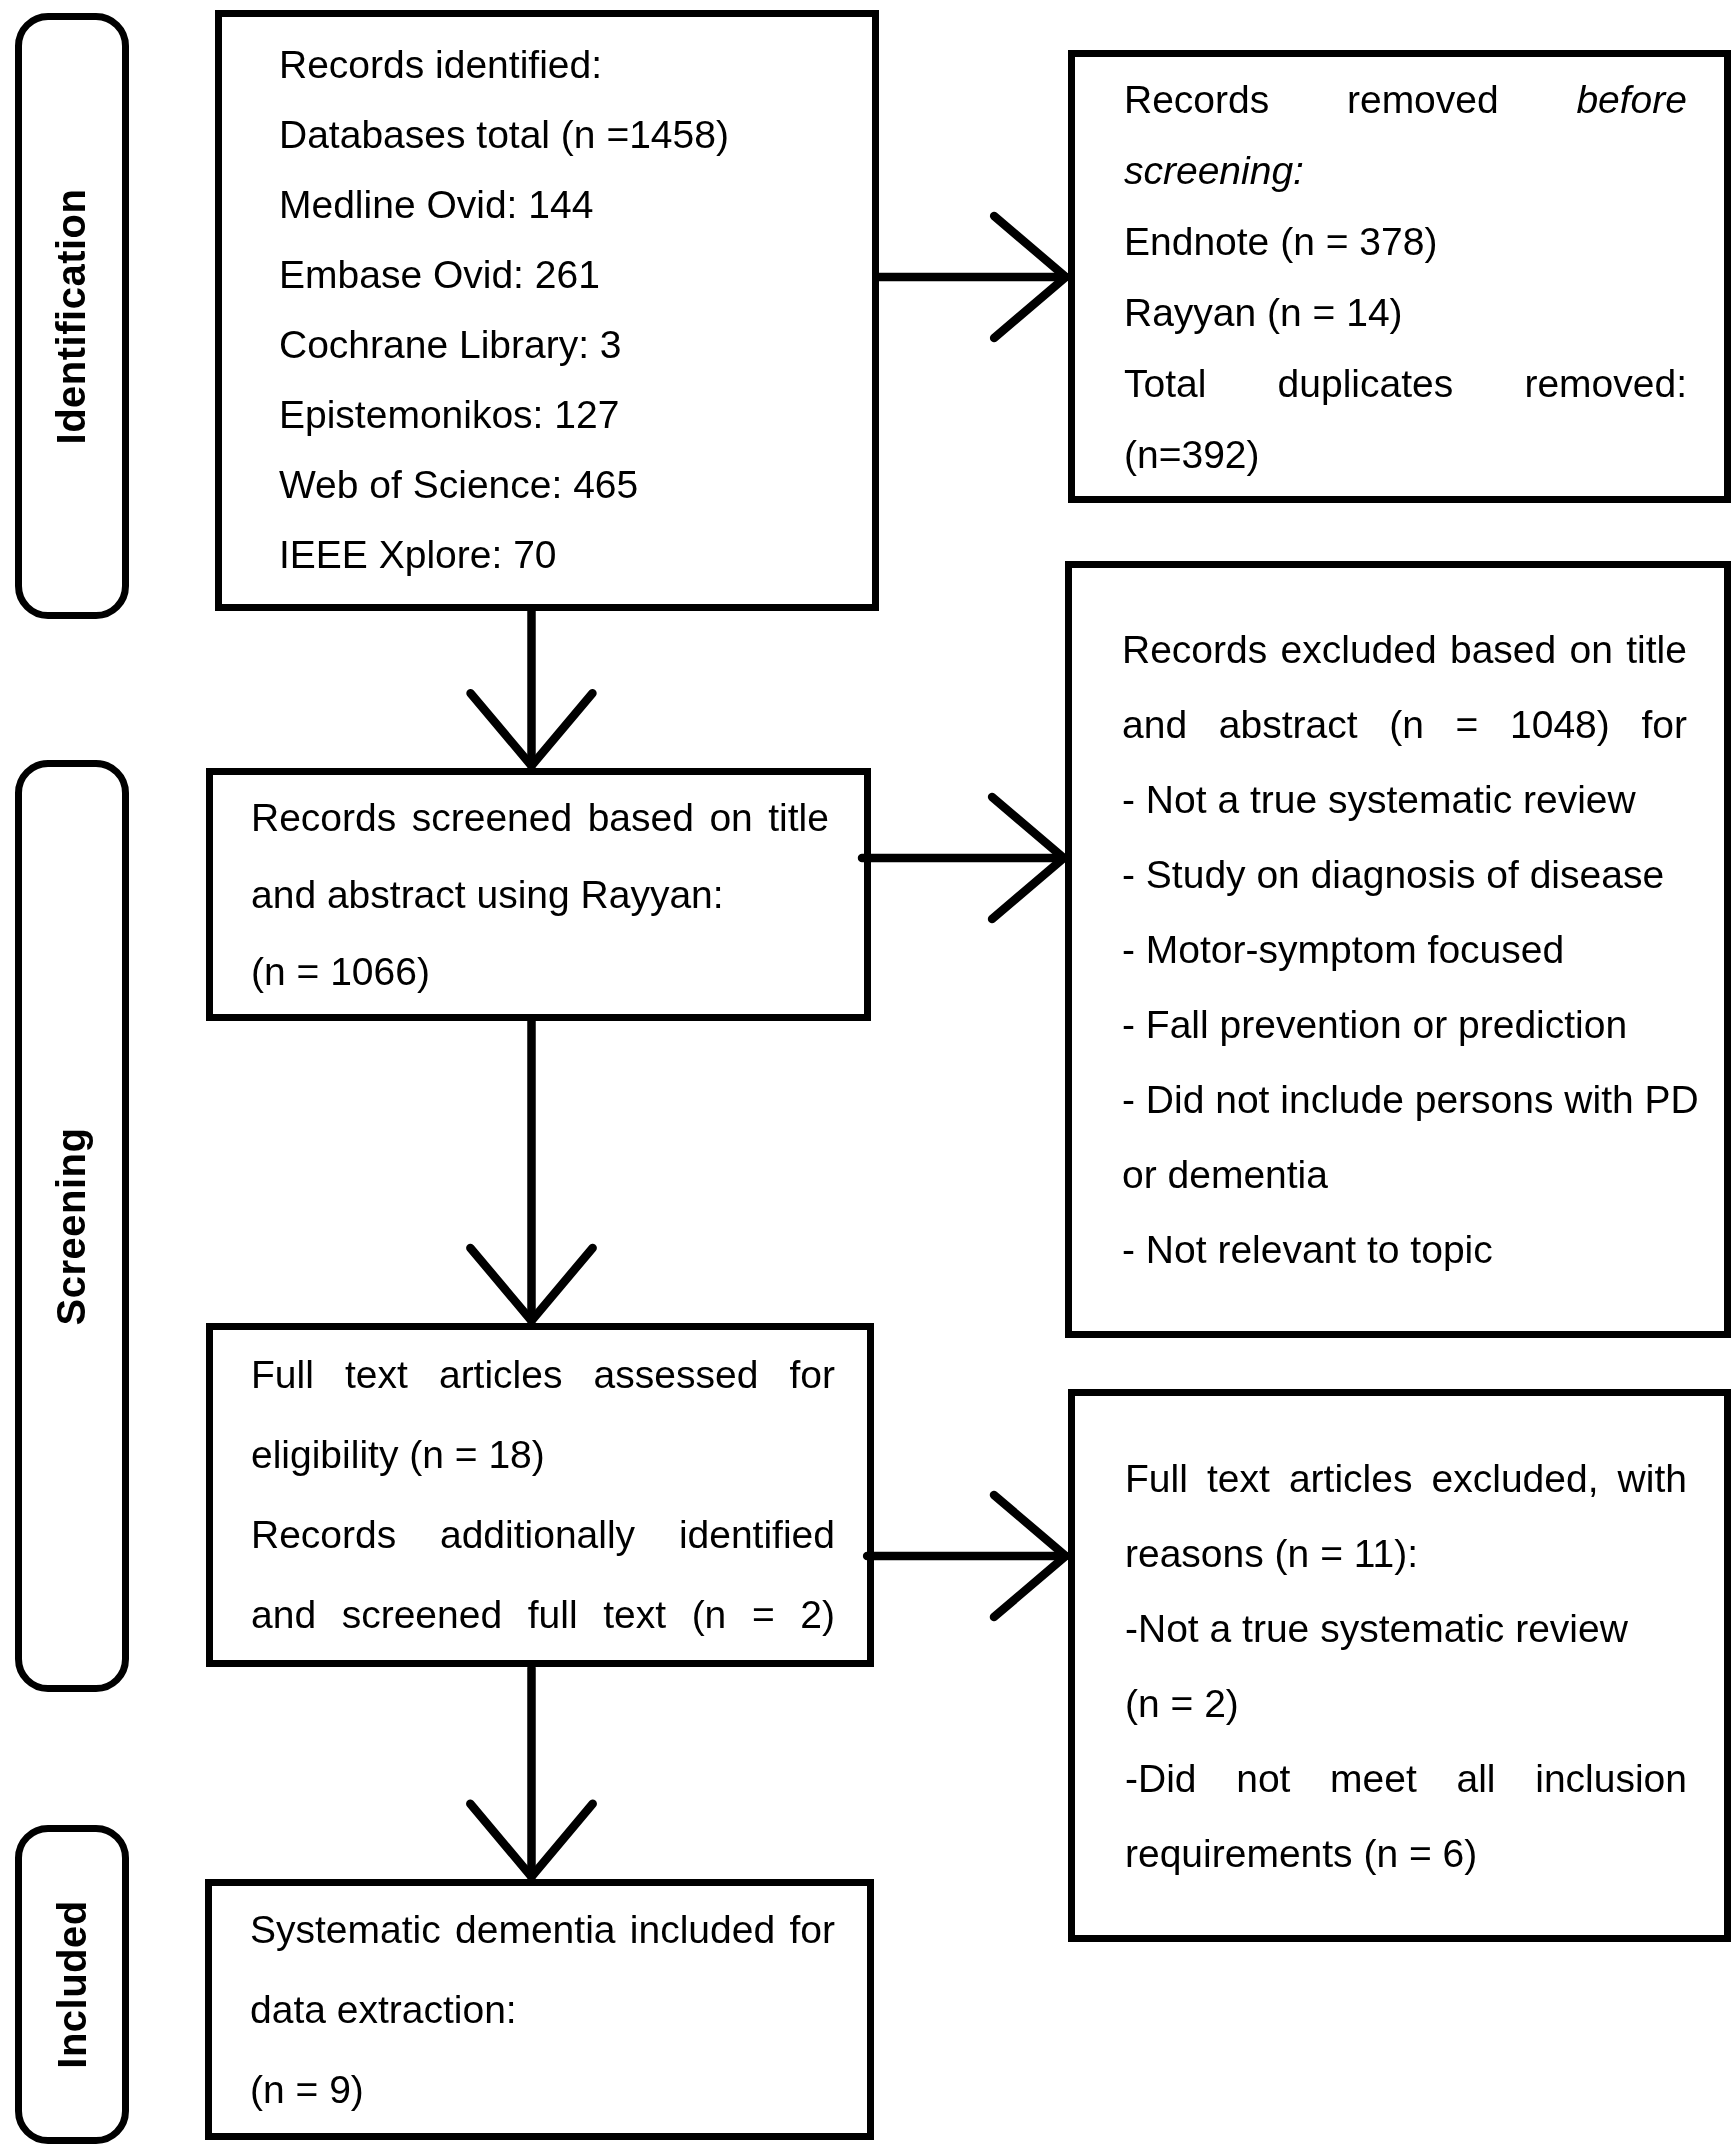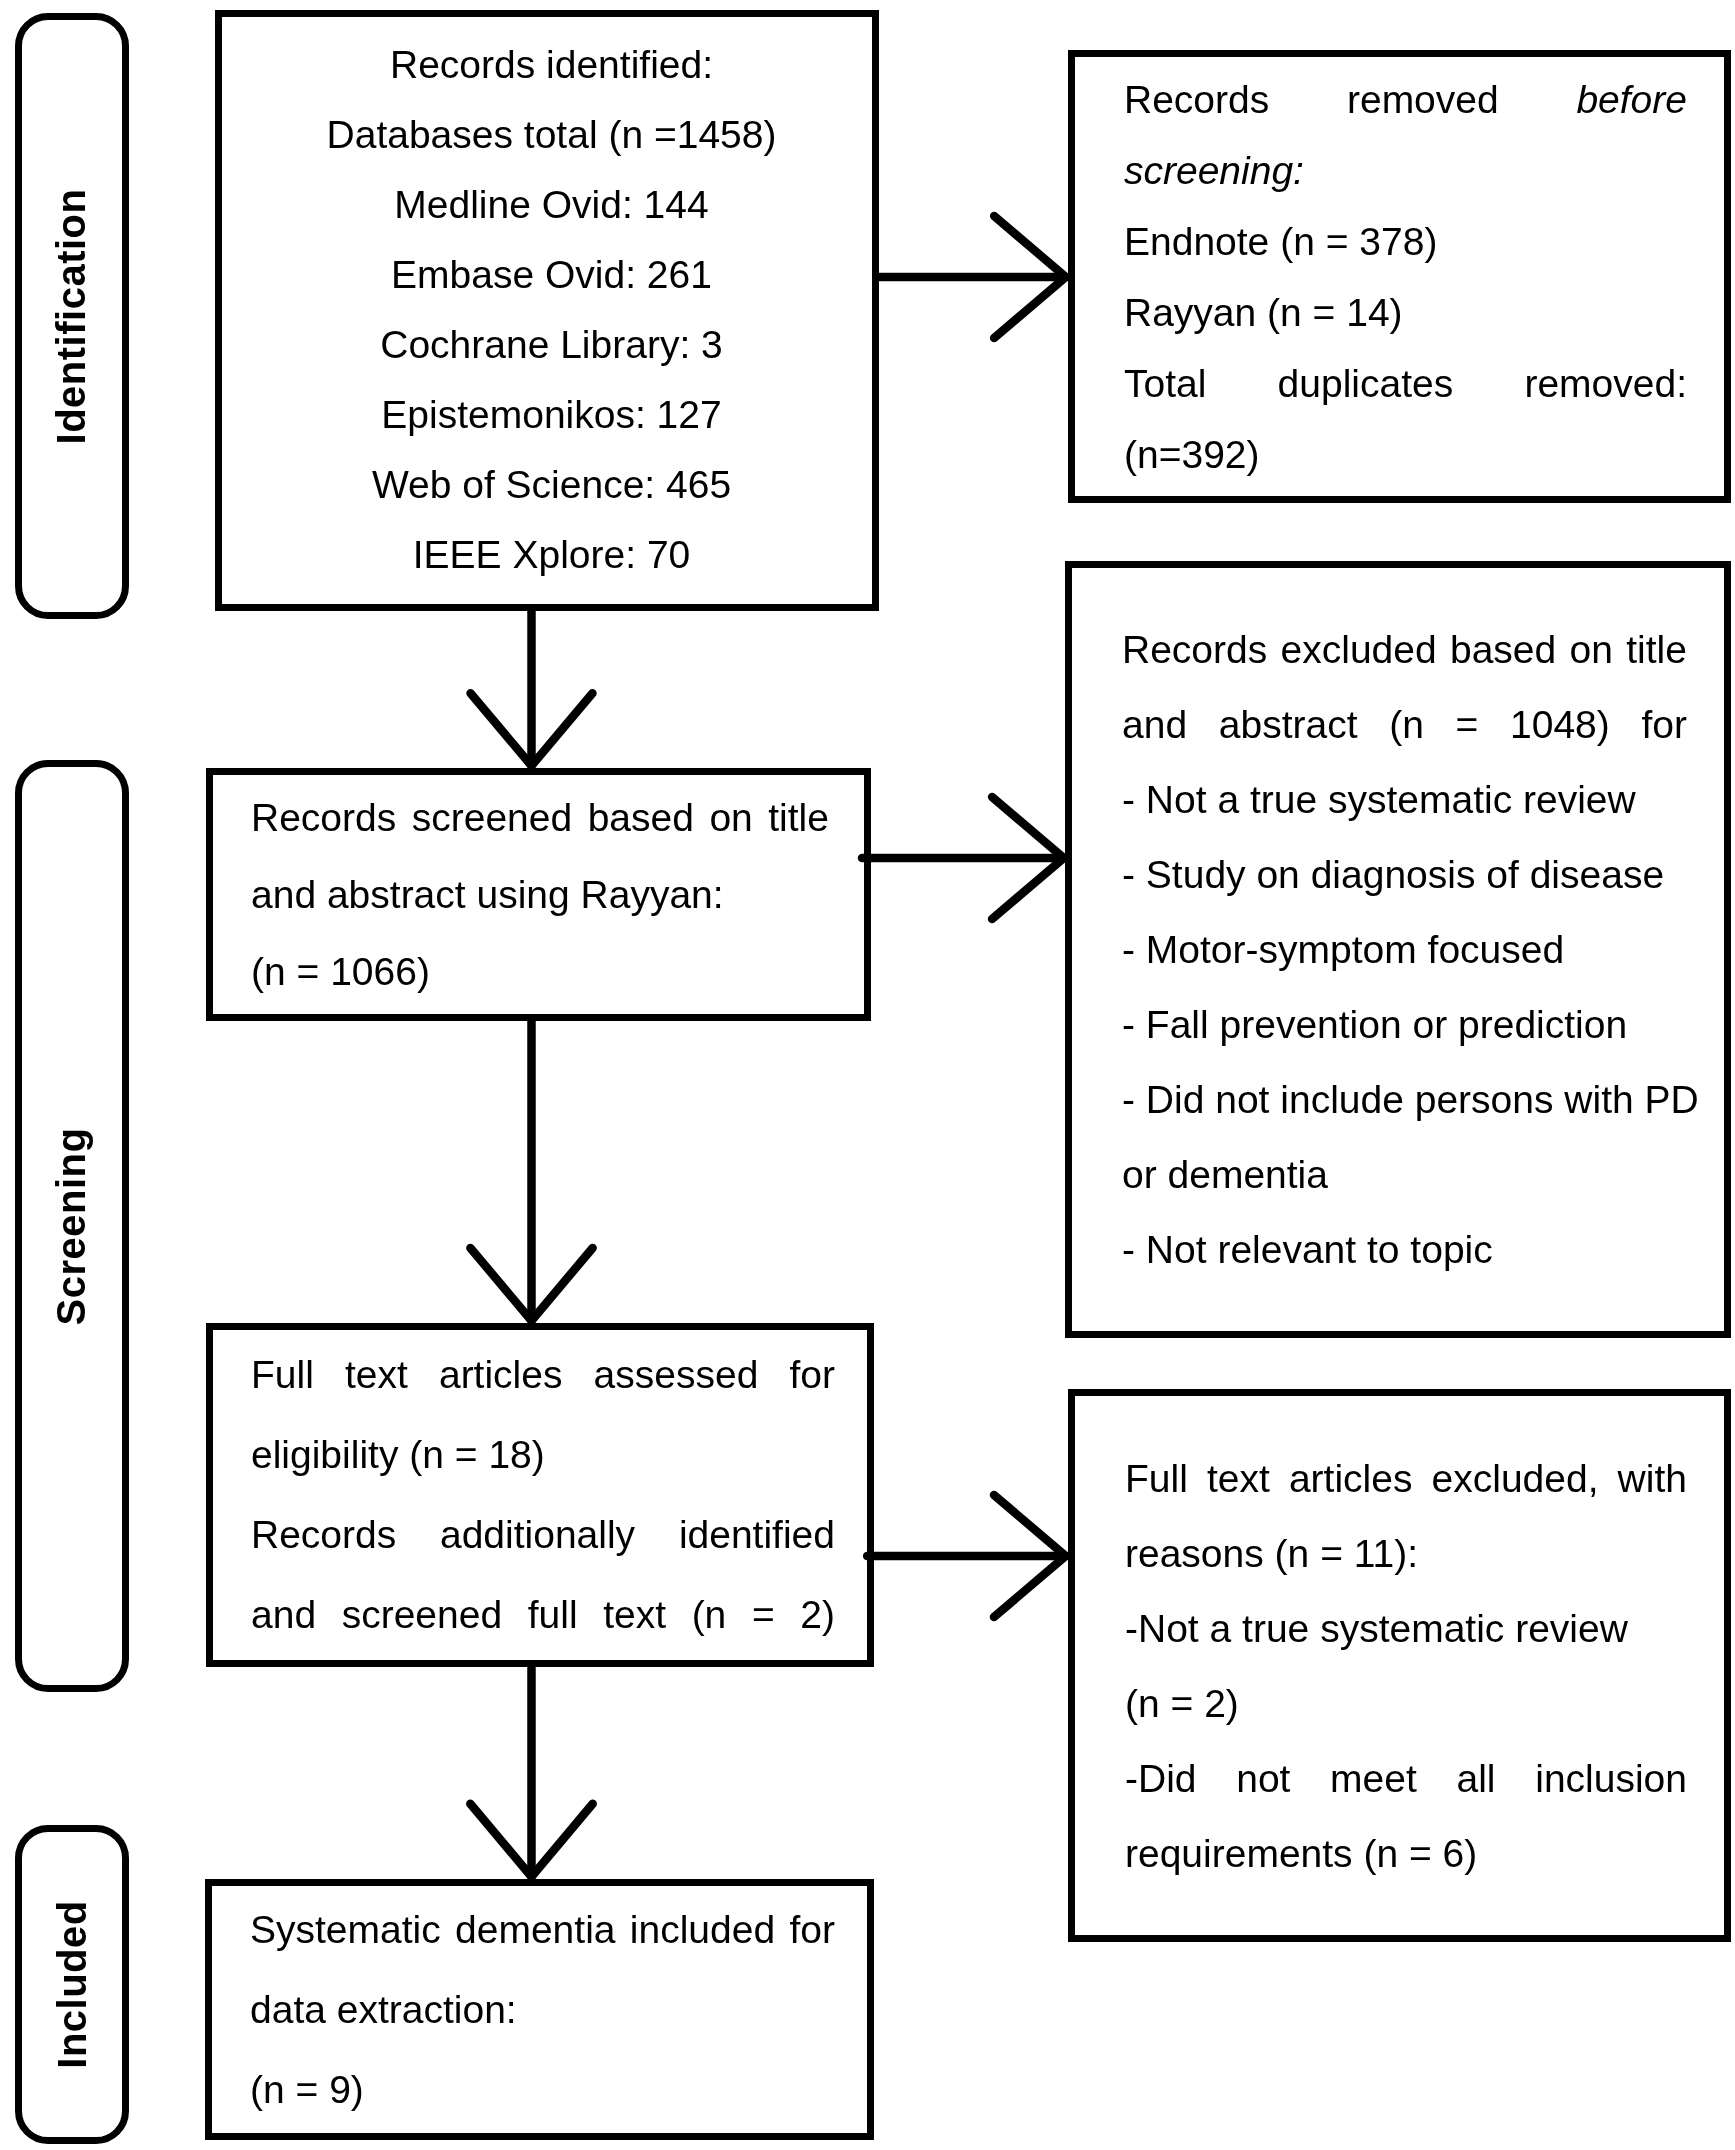--- a/index.html
+++ b/index.html
@@ -52,21 +52,21 @@
   
   svg.arrow{position:absolute;overflow:visible;}
   svg.arrow line, svg.arrow polyline{
     stroke:#000;
     stroke-width:16;
     fill:none;
     stroke-linecap:round;
     stroke-linejoin:round;
   }
   
-  #box-records-identified .content{padding:0 29px 0 38px;text-align:center;}
+  #box-records-identified .content{padding:0 29px 0 57px;}
   #box-records-identified .line{line-height:70px;}
   #box-records-screened .content{padding:0 35px 0 38px;}
   #box-records-screened .line{line-height:77px;}
   #box-fulltext-assessed .content{padding:0 32px 0 38px;}
   #box-fulltext-assessed .line{line-height:80px;}
   #box-included-reviews .content{padding:0 32px 0 38px;}
   #box-included-reviews .line{line-height:80px;}
   #box-removed-before .content{padding:0 37px 0 49px;}
   #box-removed-before .line{line-height:71px;}
   #box-excluded-title .content{padding:0 37px 0 50px;}

